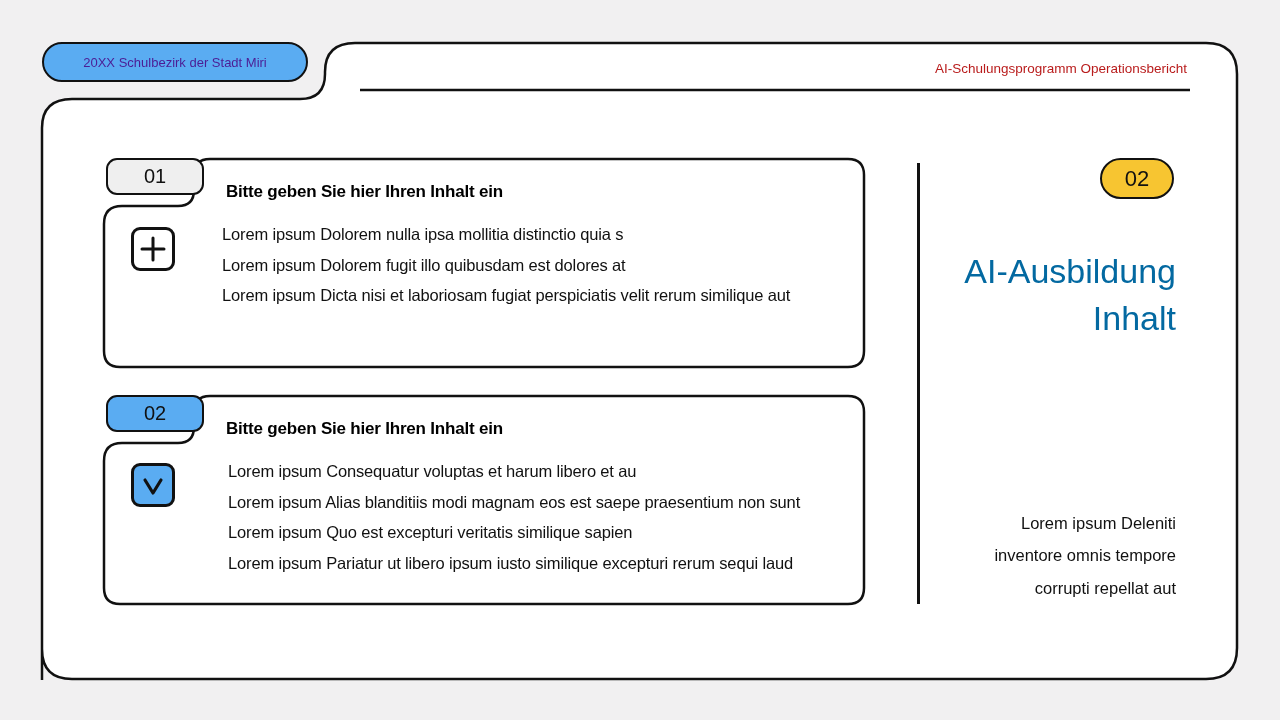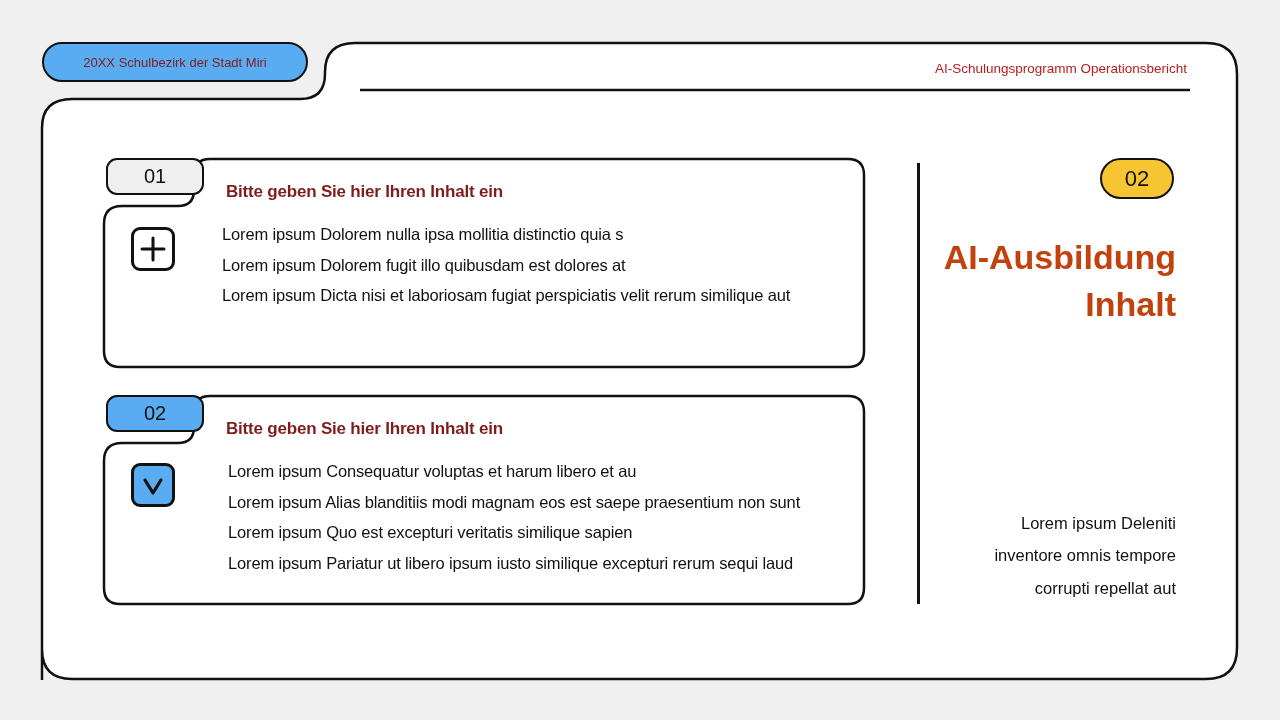--- a/index.html
+++ b/index.html
@@ -5,39 +5,39 @@
   html, body { margin:0; padding:0; }
   body {
     width:1280px; height:720px; background:#f1f0f1; position:relative; overflow:hidden;
     font-family: "Liberation Sans", "DejaVu Sans", sans-serif; color:#111;
   }
   svg.frame { position:absolute; left:0; top:0; width:1280px; height:720px; }
   .abs { position:absolute; }
   .pill-top {
     left:42px; top:42px; width:266px; height:40px; border:2.5px solid #111; border-radius:22px;
     background:#5aacf2; box-sizing:border-box; display:flex; align-items:center; justify-content:center;
-    font-size:13px; color:#7f1d1d;
+    font-size:13px; color:#4c1d95;
   }
   .report-title { right:93px; top:61px; font-size:13.5px; color:#b91c1c; }
   .num-tab {
     width:98px; height:37px; border:2.5px solid #111; border-radius:11px; box-sizing:border-box;
     display:flex; align-items:center; justify-content:center; font-size:20px;
   }
-  .card-title { font-size:17px; font-weight:bold; color:#7f1d1d; letter-spacing:-0.2px; }
+  .card-title { font-size:17px; font-weight:bold; color:#000000; letter-spacing:-0.2px; }
   .line { font-size:16.5px; color:#111; line-height:30.5px; white-space:nowrap; letter-spacing:-0.15px; }
   .icon-box {
     width:44px; height:44px; border:3px solid #111; border-radius:9px; box-sizing:border-box;
     display:flex; align-items:center; justify-content:center;
   }
   .yellow-pill {
     left:1100px; top:158px; width:74px; height:41px; border:2.5px solid #111; border-radius:22px;
     background:#f7c531; box-sizing:border-box; display:flex; align-items:center; justify-content:center;
     font-size:22px;
   }
-  .side-title { right:104px; top:234px; text-align:right; font-size:34px; line-height:47px; color:#c2410c;font-weight:bold; }
+  .side-title { right:104px; top:248px; text-align:right; font-size:34px; line-height:47px; color:#0369a1; }
   .side-desc { right:104px; top:486px; text-align:right; font-size:16.5px; line-height:32.3px; color:#111;margin-top:21px; }
   .vdivider { left:917px; top:163px; width:3px; height:441px; background:#111; }
 </style>
 </head>
 <body>
 
 <svg class="frame" viewBox="0 0 1280 720">
 
   <path d="
     M 42 680

